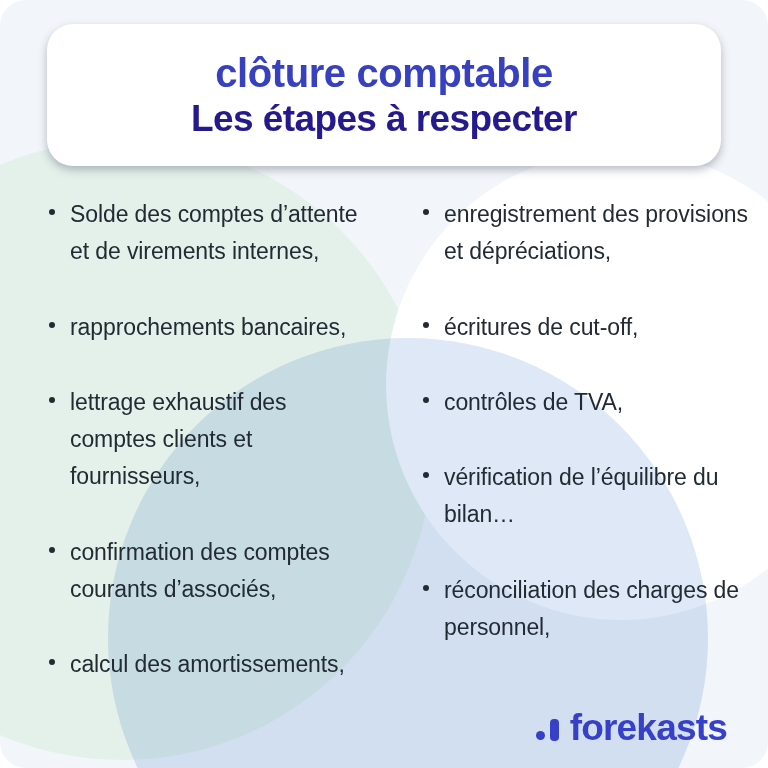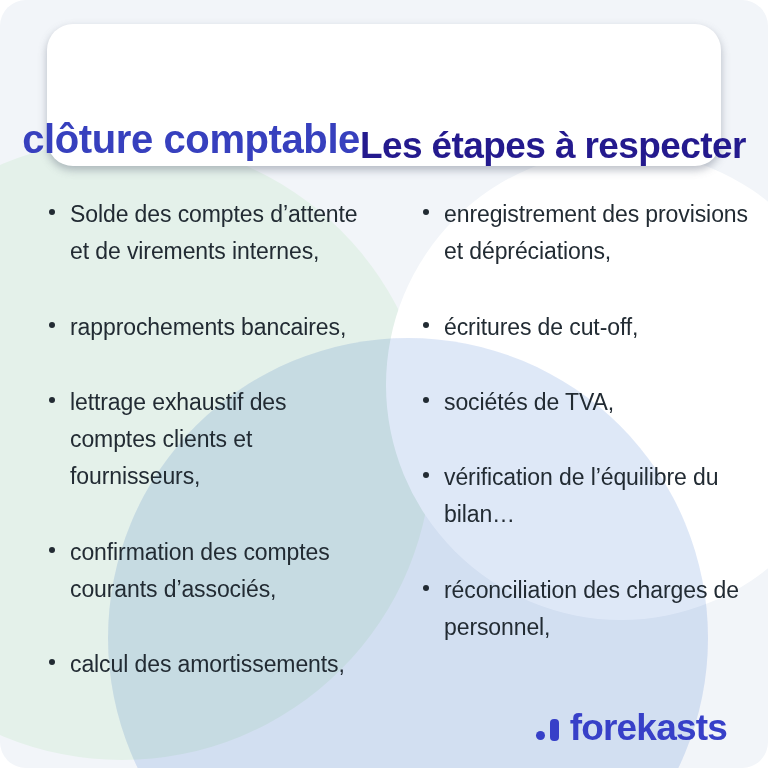--- a/index.html
+++ b/index.html
@@ -58,22 +58,22 @@
   #header-card {
     position: absolute;
     left: 47px;
     top: 24px;
     width: 674px;
     height: 142px;
     background: #FFFFFF;
     border-radius: 26px;
     box-shadow: 0 4px 9px rgba(90, 100, 120, .42);
     display: flex;
-    flex-direction: row;
-    align-items: flex-end;
+    flex-direction: column;
+    align-items: center;
     justify-content: center;
     box-sizing: border-box;
     z-index: 5;
   }
   #title-line-1 {
     color: #3740BE;
     font-size: 40px;
     font-weight: 600;
     letter-spacing: -0.4px;
     line-height: 1.05;
@@ -191,21 +191,21 @@
         <li class="bullet-item">lettrage exhaustif des comptes clients et fournisseurs,</li>
         <li class="bullet-item">confirmation des comptes courants d’associés,</li>
         <li class="bullet-item">calcul des amortissements,</li>
       </ul>
     </div>
 
     <div class="column" id="column-right">
       <ul class="bullet-list">
         <li class="bullet-item">enregistrement des provisions et dépréciations,</li>
         <li class="bullet-item">écritures de cut-off,</li>
-        <li class="bullet-item">sociétés de TVA,</li>
+        <li class="bullet-item">contrôles de TVA,</li>
         <li class="bullet-item">vérification de l’équilibre du bilan…</li>
         <li class="bullet-item">réconciliation des charges de personnel,</li>
       </ul>
     </div>
 
   </div>
 
   <div id="logo">
     <span id="logo-mark">
       <span class="mark-dot"></span>

